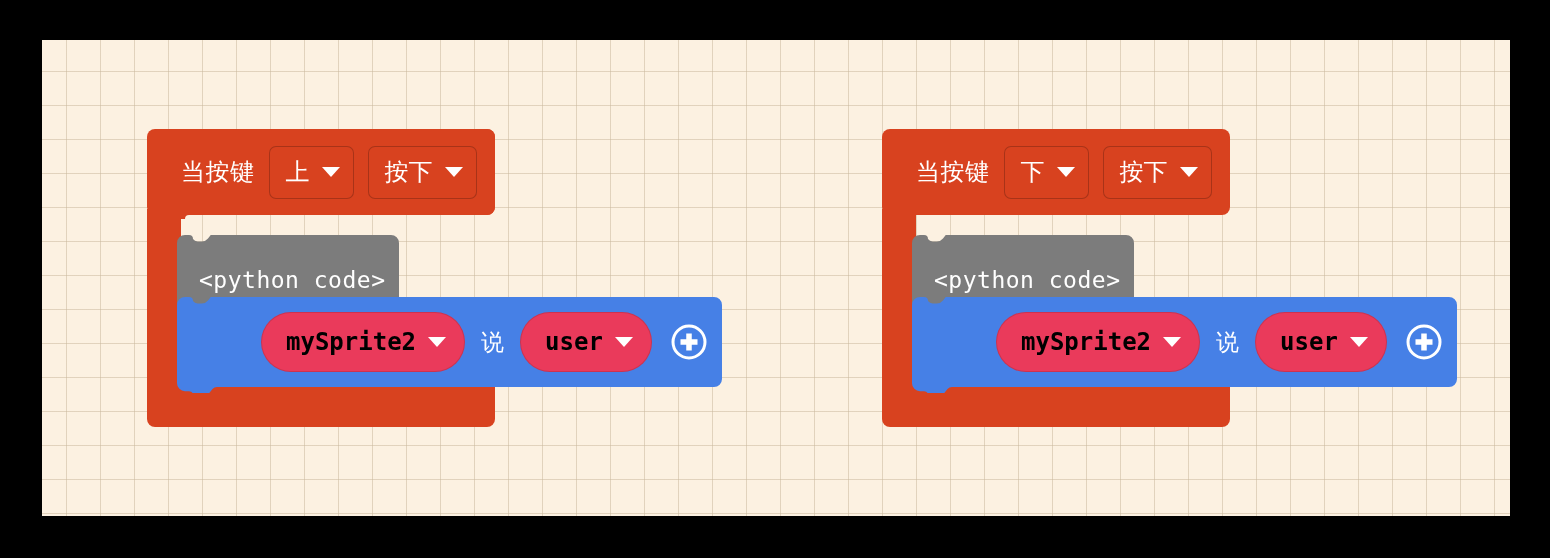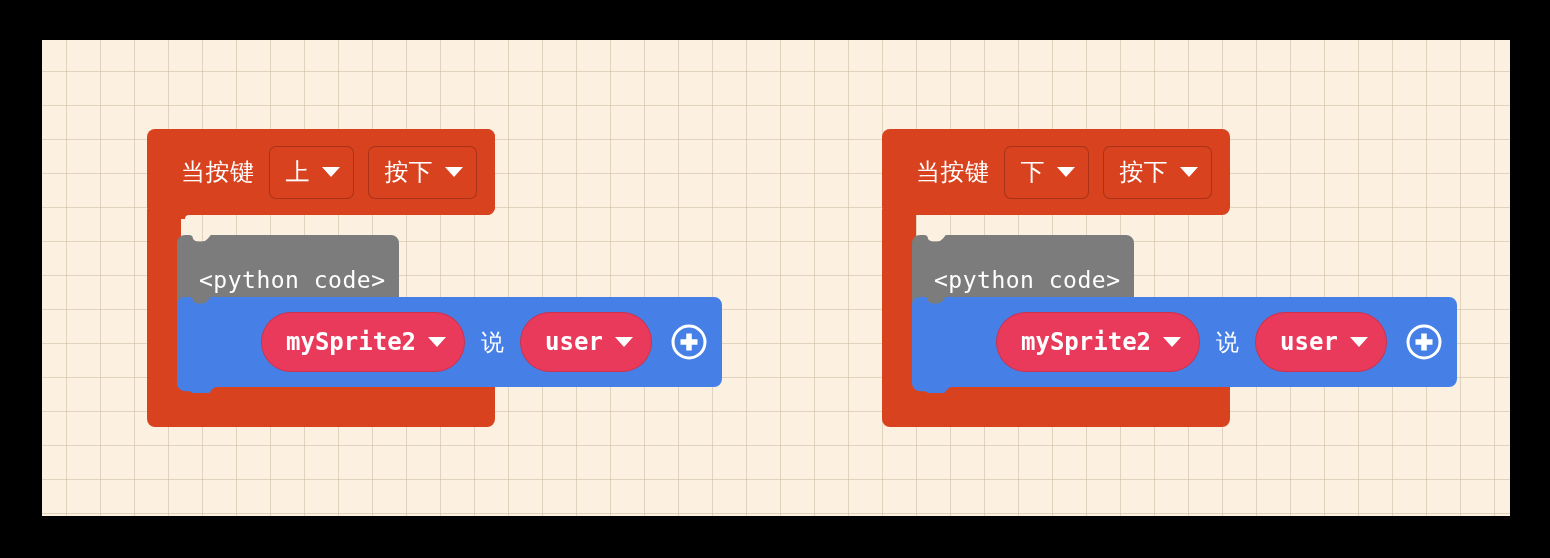--- a/index.html
+++ b/index.html
@@ -81,21 +81,21 @@
     pointer-events:none;
   }
   .oval{
     height:60px;border-radius:30px;background:#EA3A5B;
     border:1px solid rgba(0,0,0,.12);
     display:flex;align-items:center;
     padding:0 18px 0 24px;box-sizing:border-box;
     white-space:nowrap;pointer-events:auto;
   }
   .oval .ftext{
-    color:#ffffff;font-size:24px;line-height:1;
+    color:#000000;font-size:24px;line-height:1;
     font-family:"DejaVu Sans Mono","Liberation Mono",monospace;
     font-weight:bold;white-space:nowrap;
   }
   .blue-word{
     color:#ffffff;font-size:23px;margin:0 16px;
     font-family:"DejaVu Sans","Liberation Sans",sans-serif;
     white-space:nowrap;
   }
   .plus-icon{
     margin-left:18px;width:38px;height:38px;flex:0 0 auto;pointer-events:auto;

